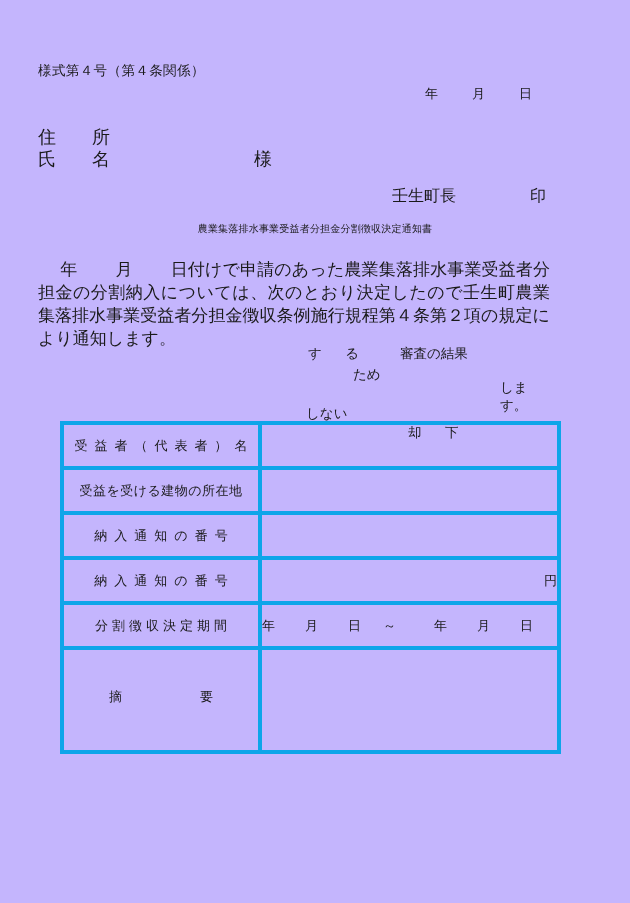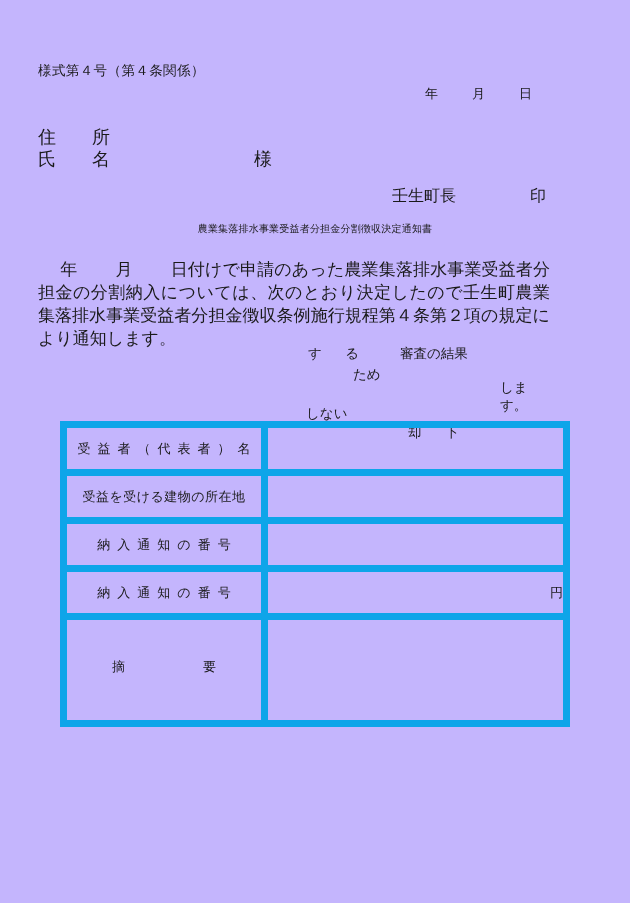--- a/index.html
+++ b/index.html
@@ -106,21 +106,21 @@
   
   .form-table {
     left: 60px;
     top: 421px;
     width: 489px;
     border-collapse: collapse;
     table-layout: fixed;
     font-size: 13px;
   }
   .form-table td {
-    border: 7px solid #0ea5e9;
+    border: 4px solid #0ea5e9;
     padding: 0;
     vertical-align: middle;
   }
   .form-table .label-cell {
     width: 194px;
     text-align: center;
     height: 41px;
   }
   .form-table .value-cell {
     width: 295px;
@@ -218,20 +218,26 @@
 
       <tr>
         <td class="label-cell">
           <span class="sp-wide">納入通知の番号</span>
         </td>
         <td class="value-cell yen-cell">
           <span>円</span>
         </td>
       </tr>
 
+      <tr>
+        <td class="label-cell">
+          <span class="sp-mid">分割徴収決定期間</span>
+        </td>
+        <td class="value-cell period-cell"><span>年</span><span class="s1"></span><span>月</span><span class="s1"></span><span>日</span><span class="s2"></span><span>～</span><span class="s3"></span><span>年</span><span class="s1"></span><span>月</span><span class="s1"></span><span>日</span></td>
+      </tr>
 
       <tr>
         <td class="label-cell tekiyo-cell">
           <div class="tekiyo-inner">
             <span>摘</span>
               <span>要</span>
           </div>
         </td>
         <td class="value-cell tekiyo-cell"></td>
       </tr>

